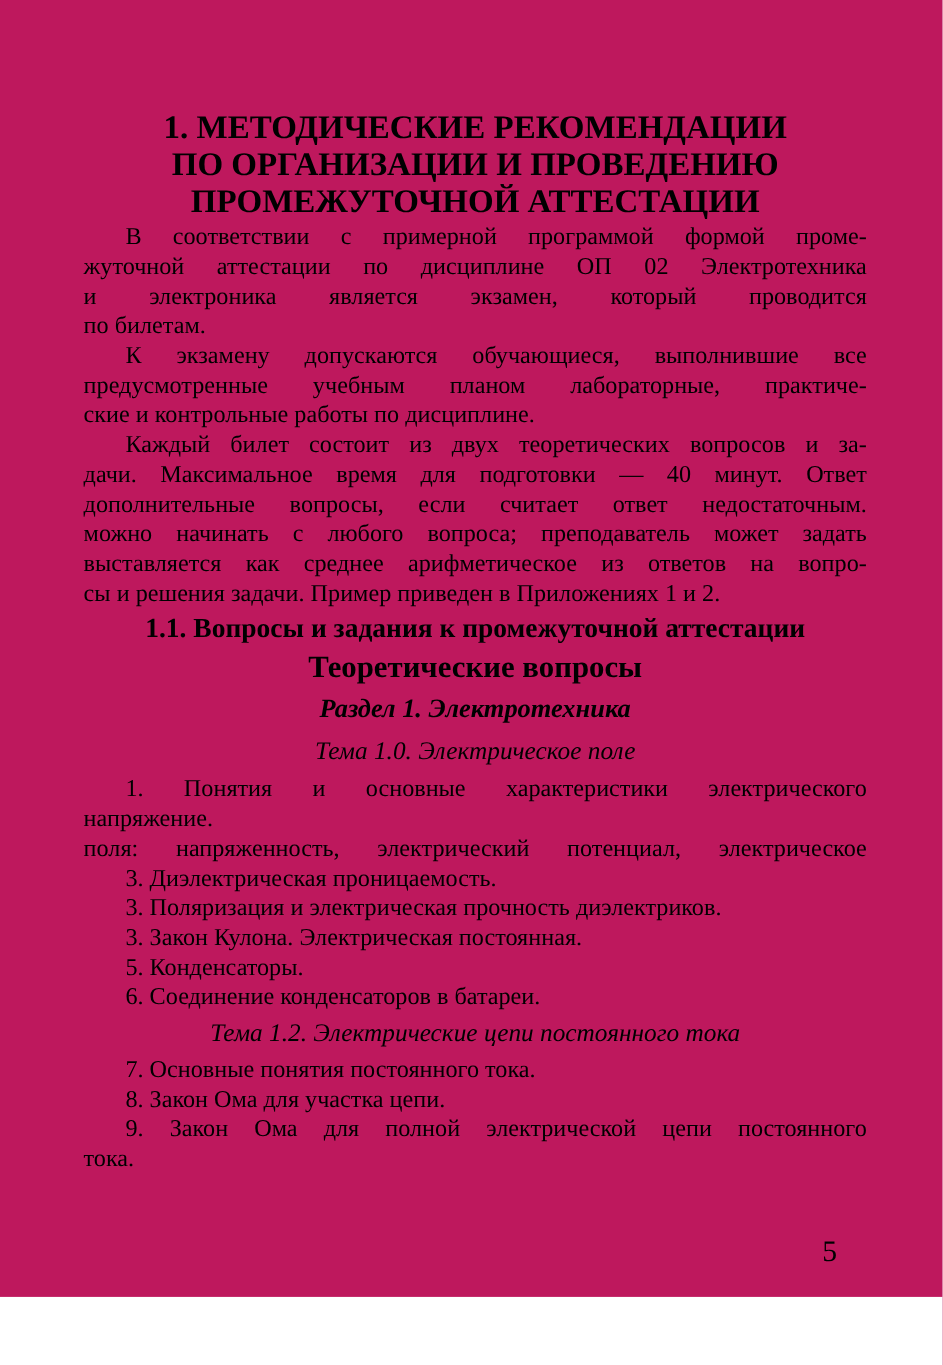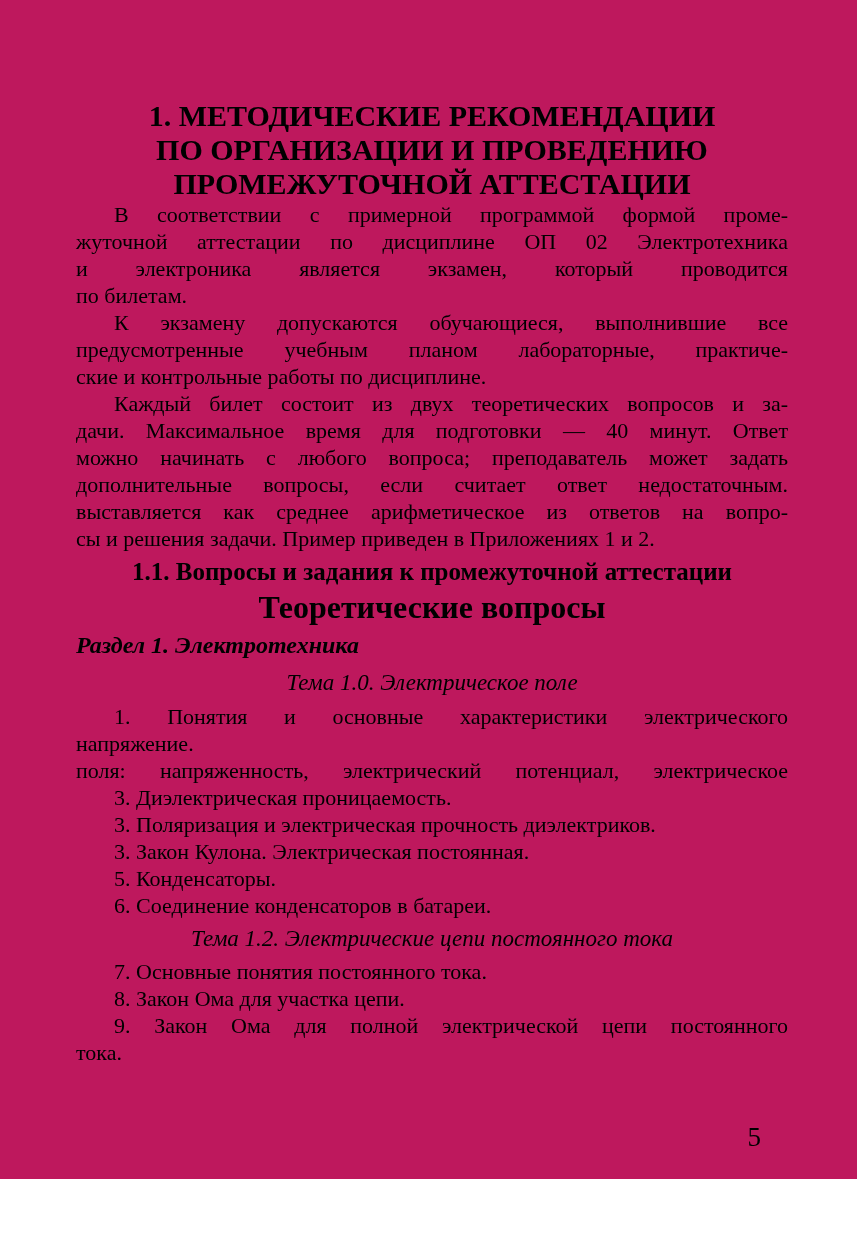--- a/index.html
+++ b/index.html
@@ -40,31 +40,32 @@
   .body-line.first-line { text-indent: 38px; }
   .h-section {
     margin: 6px 0 0;
     font-size: 25px;
     line-height: 28px;
     font-weight: 700;
     text-align: center;
   }
   .h-theory {
     margin: 7px 0 0;
-    font-size: 32px;
+    font-size: 28px;
     line-height: 28px;
     font-weight: 700;
     text-align: center;
   }
   .h-razdel {
     margin: 10px 0 0;
     font-size: 24px;
     line-height: 28px;
     font-weight: 700;
     font-style: italic;
+    text-align: center;
   }
   .h-tema {
     margin: 10px 0 0;
     font-size: 23px;
     line-height: 27px;
     font-style: italic;
     text-align: center;
   }
   .qlist { margin-top: 7px; }
   .qlist-2 { margin-top: 6px; }
@@ -97,22 +98,22 @@
           <div class="body-line">по билетам.</div>
         </div>
         <div class="para">
           <div class="body-line first-line fill">К экзамену допускаются обучающиеся, выполнившие все</div>
           <div class="body-line fill">предусмотренные учебным планом лабораторные, практиче-</div>
           <div class="body-line">ские и контрольные работы по дисциплине.</div>
         </div>
         <div class="para">
           <div class="body-line first-line fill">Каждый билет состоит из двух теоретических вопросов и за-</div>
           <div class="body-line fill">дачи. Максимальное время для подготовки — 40 минут. Ответ</div>
+          <div class="body-line fill">дополнительные вопросы, если считает ответ недостаточным.</div>
           <div class="body-line fill">можно начинать с любого вопроса; преподаватель может задать</div>
-          <div class="body-line fill">дополнительные вопросы, если считает ответ недостаточным.</div>
           <div class="body-line fill">выставляется как среднее арифметическое из ответов на вопро-</div>
           <div class="body-line">сы и решения задачи. Пример приведен в Приложениях 1 и 2.</div>
         </div>
       </div>
 
     <h2 class="h-section">1.1. Вопросы и задания к промежуточной аттестации</h2>
 
     <h3 class="h-theory">Теоретические вопросы</h3>
 
     <div class="h-razdel">Раздел 1. Электротехника</div>

